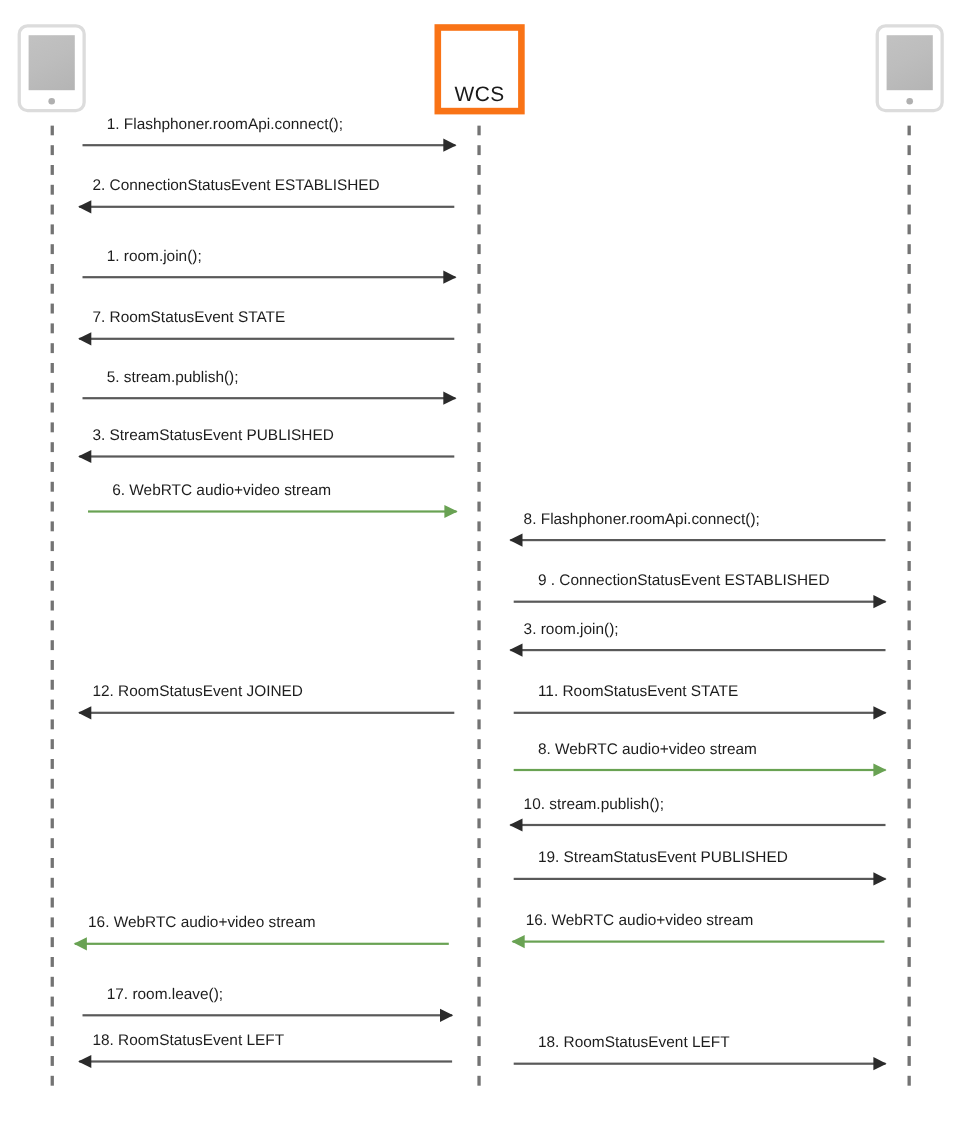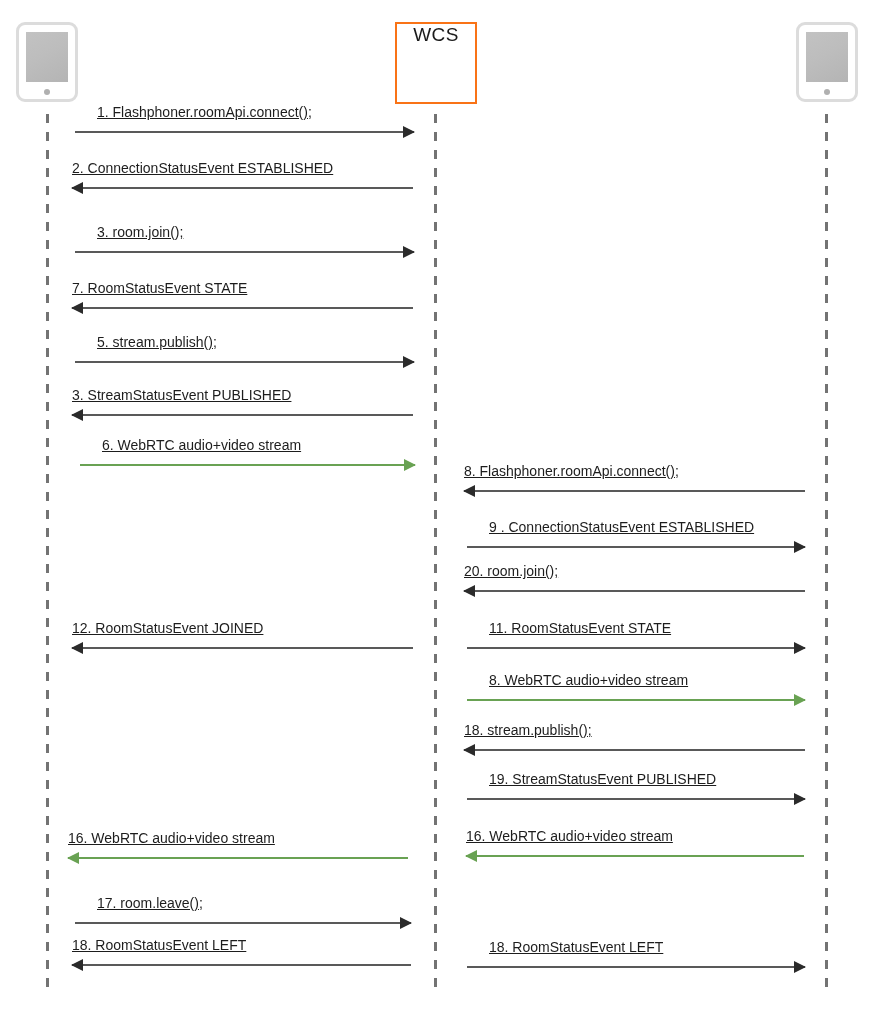--- a/index.html
+++ b/index.html
@@ -43,24 +43,24 @@
     width: 6px;
     height: 6px;
     margin-left: -3px;
     border-radius: 50%;
     background: #b0b0b0;
   }
 
   .server-box {
     position: absolute;
     box-sizing: border-box;
-    border: 2px solid #f97316;
+    border: 6px solid #f97316;
     background: #ffffff;
     display: flex;
-    align-items: flex-start;
+    align-items: flex-end;
     justify-content: center;
   }
   .server-label {
     font-size: 19px;
     color: #1a1a1a;
     letter-spacing: 0.4px;
   }
 
   
   .lifeline {
@@ -111,23 +111,22 @@
   .msg.green.to-left  .msg-head { border-right-color: #69a253; }
 
   .msg-label {
     position: absolute;
     top: -27px;
     left: 22px;
     white-space: nowrap;
     font-size: 14px;
     line-height: 17px;
     color: #1d1d1d;
-    text-decoration: underline;
-  }
-  .msg.label-flush .msg-label { left: 0; }
+  }
+  .msg.label-flush .msg-label { left: 12px; }
 </style>
 </head>
 <body>
 
 <div id="diagram">
 
   <div class="tablet" style="left:16px; top:22px; width:62px; height:80px;">
     <div class="tablet-screen"></div>
     <div class="tablet-home"></div>
   </div>
@@ -153,65 +152,65 @@
 
   <div class="msg to-left label-flush" style="left:72px; width:341px; top:187px;">
     <div class="msg-line"></div>
     <div class="msg-head"></div>
     <div class="msg-label">2. ConnectionStatusEvent ESTABLISHED</div>
   </div>
 
   <div class="msg to-right" style="left:75px; width:339px; top:251px;">
     <div class="msg-line"></div>
     <div class="msg-head"></div>
+    <div class="msg-label">1. room.join();</div>
+  </div>
+
+  <div class="msg to-left label-flush" style="left:72px; width:341px; top:307px;">
+    <div class="msg-line"></div>
+    <div class="msg-head"></div>
+    <div class="msg-label">7. RoomStatusEvent STATE</div>
+  </div>
+
+  <div class="msg to-right" style="left:75px; width:339px; top:361px;">
+    <div class="msg-line"></div>
+    <div class="msg-head"></div>
+    <div class="msg-label">5. stream.publish();</div>
+  </div>
+
+  <div class="msg to-left label-flush" style="left:72px; width:341px; top:414px;">
+    <div class="msg-line"></div>
+    <div class="msg-head"></div>
+    <div class="msg-label">3. StreamStatusEvent PUBLISHED</div>
+  </div>
+
+  <div class="msg to-right green" style="left:80px; width:335px; top:464px;">
+    <div class="msg-line"></div>
+    <div class="msg-head"></div>
+    <div class="msg-label">6. WebRTC audio+video stream</div>
+  </div>
+
+  <div class="msg to-left label-flush" style="left:464px; width:341px; top:490px;">
+    <div class="msg-line"></div>
+    <div class="msg-head"></div>
+    <div class="msg-label">8. Flashphoner.roomApi.connect();</div>
+  </div>
+
+  <div class="msg to-right" style="left:467px; width:338px; top:546px;">
+    <div class="msg-line"></div>
+    <div class="msg-head"></div>
+    <div class="msg-label">9 . ConnectionStatusEvent ESTABLISHED</div>
+  </div>
+
+  <div class="msg to-left label-flush" style="left:464px; width:341px; top:590px;">
+    <div class="msg-line"></div>
+    <div class="msg-head"></div>
     <div class="msg-label">3. room.join();</div>
   </div>
 
-  <div class="msg to-left label-flush" style="left:72px; width:341px; top:307px;">
-    <div class="msg-line"></div>
-    <div class="msg-head"></div>
-    <div class="msg-label">7. RoomStatusEvent STATE</div>
-  </div>
-
-  <div class="msg to-right" style="left:75px; width:339px; top:361px;">
-    <div class="msg-line"></div>
-    <div class="msg-head"></div>
-    <div class="msg-label">5. stream.publish();</div>
-  </div>
-
-  <div class="msg to-left label-flush" style="left:72px; width:341px; top:414px;">
-    <div class="msg-line"></div>
-    <div class="msg-head"></div>
-    <div class="msg-label">3. StreamStatusEvent PUBLISHED</div>
-  </div>
-
-  <div class="msg to-right green" style="left:80px; width:335px; top:464px;">
-    <div class="msg-line"></div>
-    <div class="msg-head"></div>
-    <div class="msg-label">6. WebRTC audio+video stream</div>
-  </div>
-
-  <div class="msg to-left label-flush" style="left:464px; width:341px; top:490px;">
-    <div class="msg-line"></div>
-    <div class="msg-head"></div>
-    <div class="msg-label">8. Flashphoner.roomApi.connect();</div>
-  </div>
-
-  <div class="msg to-right" style="left:467px; width:338px; top:546px;">
-    <div class="msg-line"></div>
-    <div class="msg-head"></div>
-    <div class="msg-label">9 . ConnectionStatusEvent ESTABLISHED</div>
-  </div>
-
-  <div class="msg to-left label-flush" style="left:464px; width:341px; top:590px;">
-    <div class="msg-line"></div>
-    <div class="msg-head"></div>
-    <div class="msg-label">20. room.join();</div>
-  </div>
-
   <div class="msg to-right" style="left:467px; width:338px; top:647px;">
     <div class="msg-line"></div>
     <div class="msg-head"></div>
     <div class="msg-label">11. RoomStatusEvent STATE</div>
   </div>
 
   <div class="msg to-left label-flush" style="left:72px; width:341px; top:647px;">
     <div class="msg-line"></div>
     <div class="msg-head"></div>
     <div class="msg-label">12. RoomStatusEvent JOINED</div>
@@ -219,21 +218,21 @@
 
   <div class="msg to-right green" style="left:467px; width:338px; top:699px;">
     <div class="msg-line"></div>
     <div class="msg-head"></div>
     <div class="msg-label">8. WebRTC audio+video stream</div>
   </div>
 
   <div class="msg to-left label-flush" style="left:464px; width:341px; top:749px;">
     <div class="msg-line"></div>
     <div class="msg-head"></div>
-    <div class="msg-label">18. stream.publish();</div>
+    <div class="msg-label">10. stream.publish();</div>
   </div>
 
   <div class="msg to-right" style="left:467px; width:338px; top:798px;">
     <div class="msg-line"></div>
     <div class="msg-head"></div>
     <div class="msg-label">19. StreamStatusEvent PUBLISHED</div>
   </div>
 
   <div class="msg to-left green label-flush" style="left:68px; width:340px; top:857px;">
     <div class="msg-line"></div>

